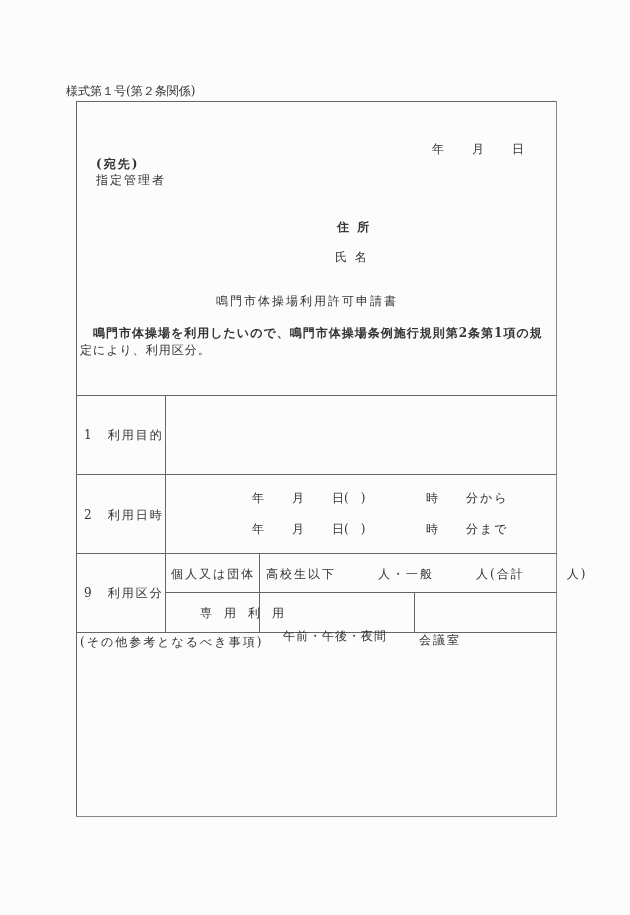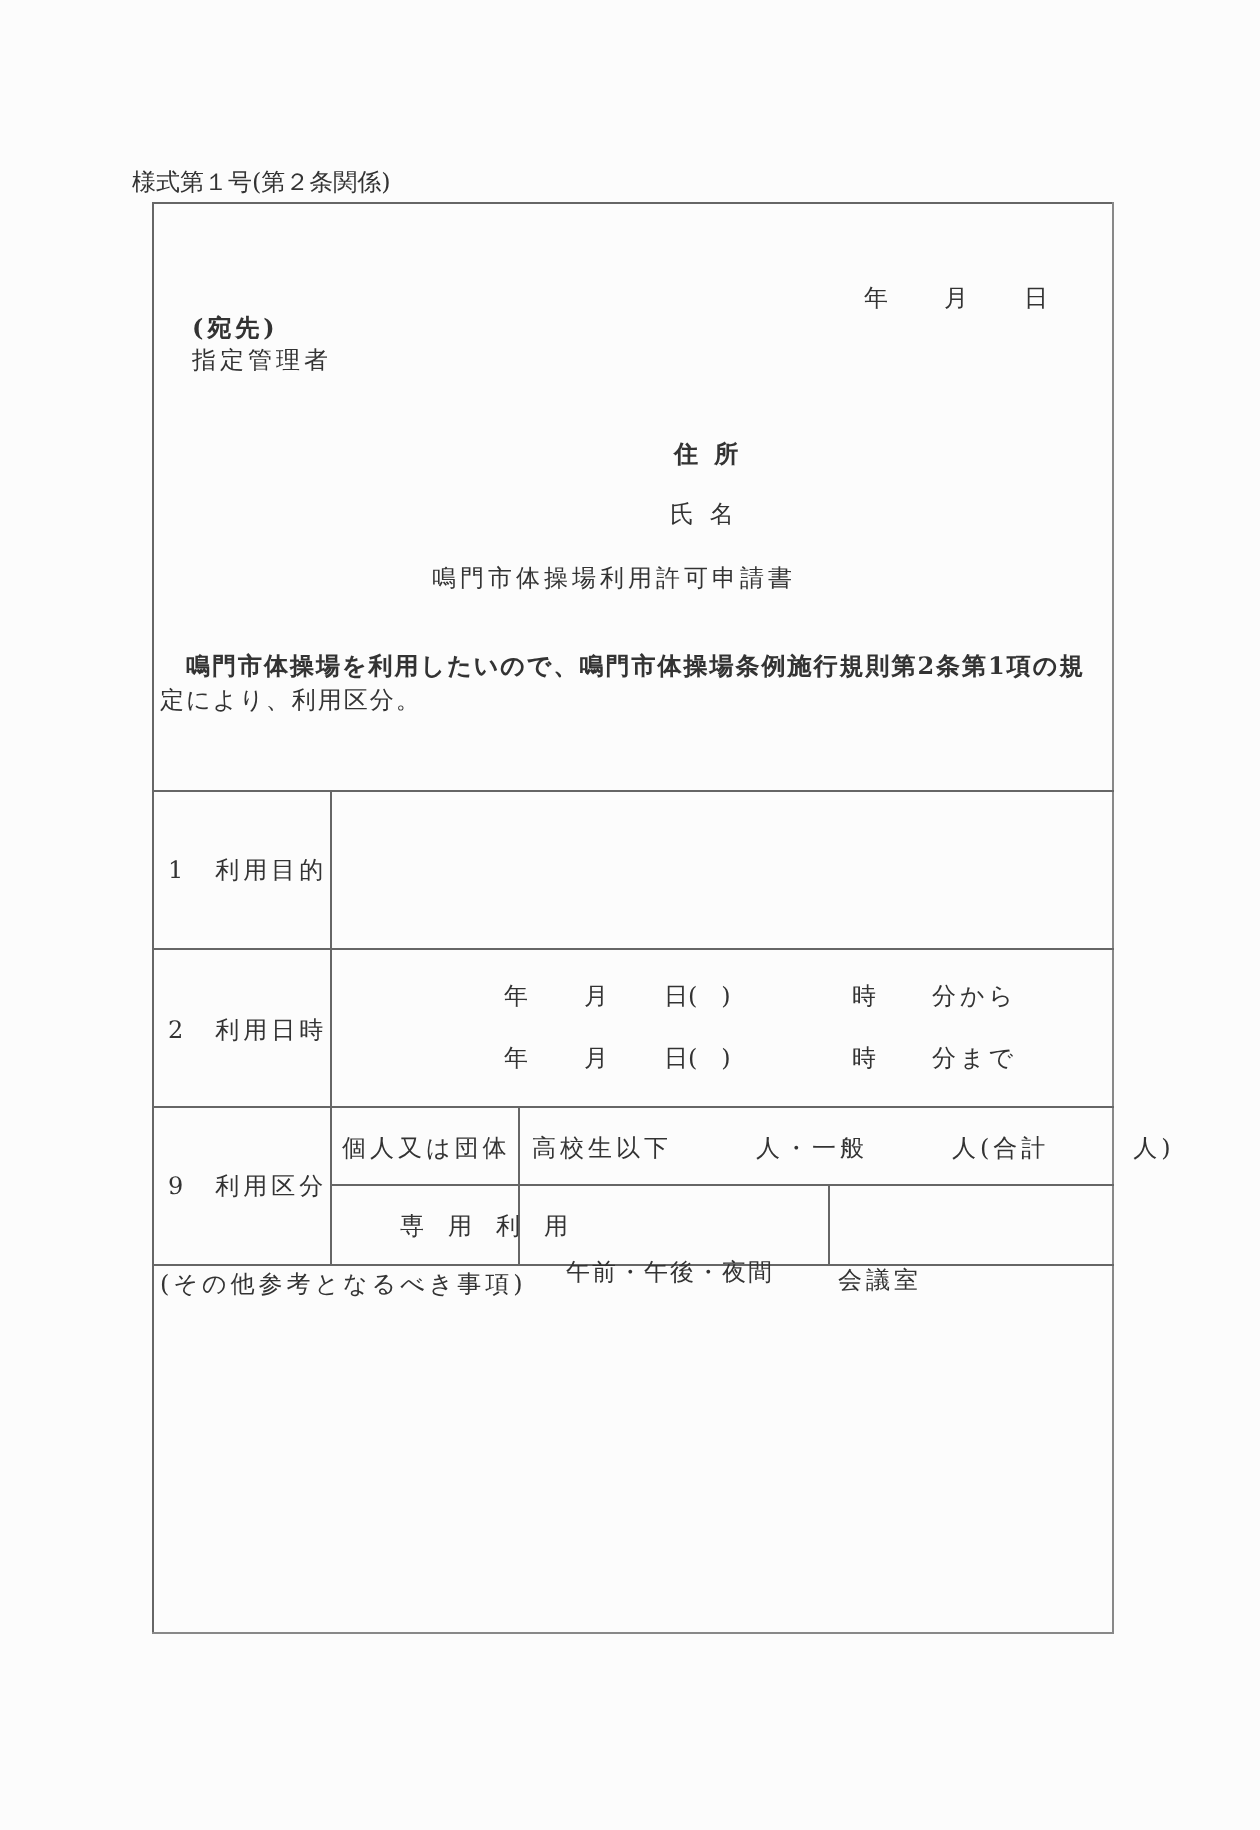--- a/index.html
+++ b/index.html
@@ -33,21 +33,21 @@
 <div class="abs" style="left:432px;top:141px;">年</div>
 <div class="abs" style="left:472px;top:141px;">月</div>
 <div class="abs" style="left:512px;top:141px;">日</div>
 
 <div class="abs sp" style="left:96px;top:156px;font-weight:bold;">(宛先)</div>
 <div class="abs sp" style="left:96px;top:172px;">指定管理者</div>
 
 <div class="abs sp" style="left:337px;top:219px;font-weight:bold;">住 所</div>
 <div class="abs sp" style="left:335px;top:249px;">氏 名</div>
 
-<div class="abs sp" style="left:216px;top:281px;text-align:center;">鳴門市体操場利用許可申請書</div>
+<div class="abs sp" style="left:216px;top:293px;text-align:center;">鳴門市体操場利用許可申請書</div>
 
 <div class="abs" style="left:80px;top:325px;letter-spacing:1px;font-weight:bold;">　鳴門市体操場を利用したいので、鳴門市体操場条例施行規則第2条第1項の規</div>
 <div class="abs" style="left:80px;top:342px;letter-spacing:1px;">定により、利用区分。</div>
 
 <div class="abs sp" style="left:84px;top:427px;">1　利用目的</div>
 <div class="abs" style="left:166px;top:396px;width:390px;height:78px;"></div>
 
 <div class="abs sp" style="left:84px;top:507px;">2　利用日時</div>
 <div class="abs" style="left:252px;top:490px;">年</div>
 <div class="abs" style="left:292px;top:490px;">月</div>

